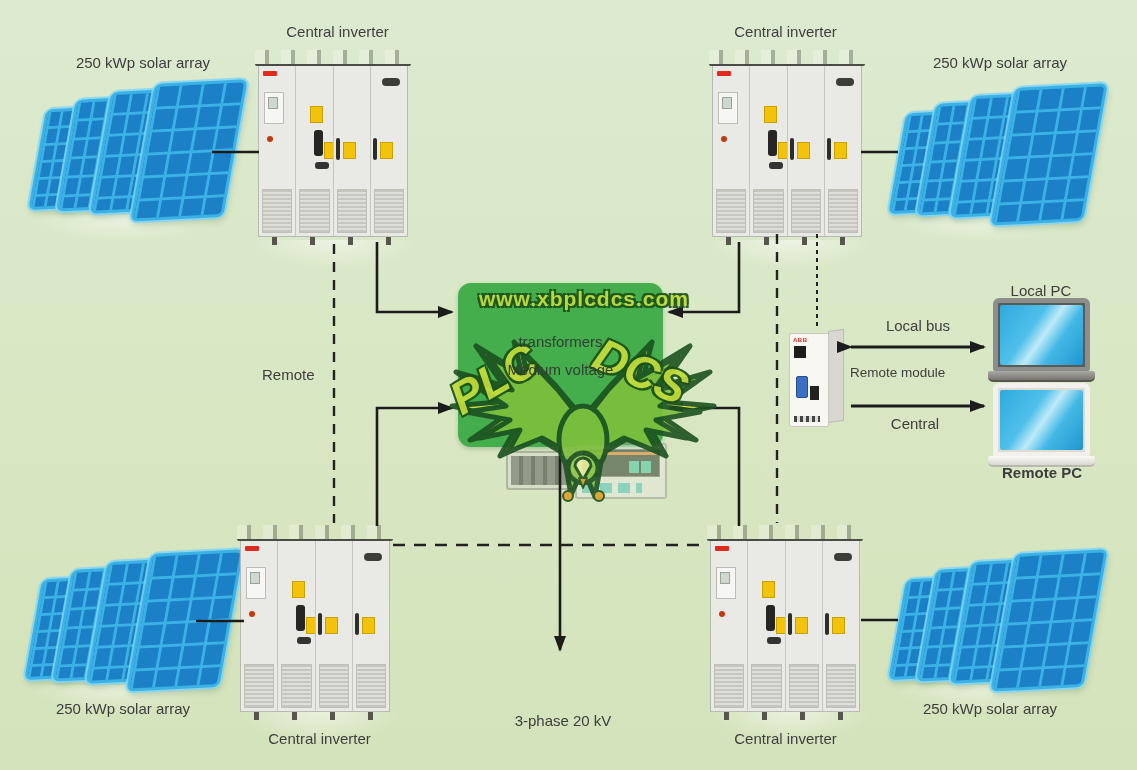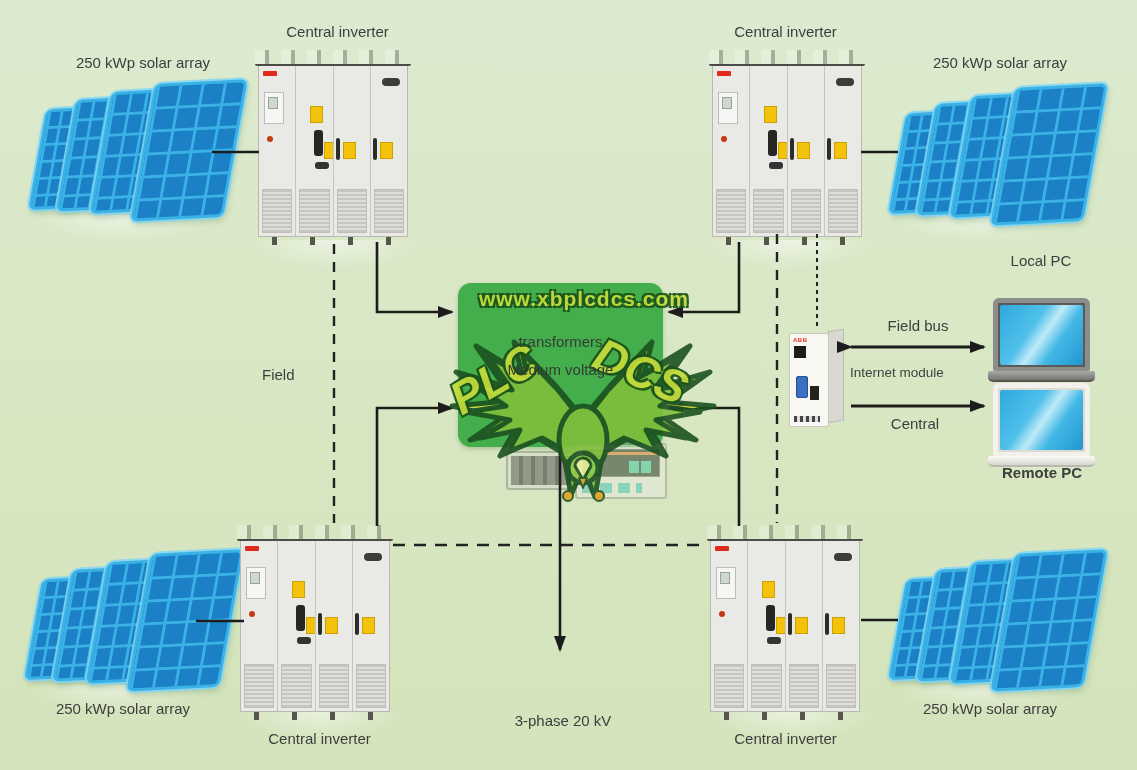--- a/index.html
+++ b/index.html
@@ -348,21 +348,21 @@
   <div class="lbl" style="left:48px;top:54px;width:190px;">250 kWp solar array</div>
   <div class="lbl" style="left:905px;top:54px;width:190px;">250 kWp solar array</div>
   <div class="lbl" style="left:28px;top:700px;width:190px;">250 kWp solar array</div>
   <div class="lbl" style="left:895px;top:700px;width:190px;">250 kWp solar array</div>
 
   <div class="lbl" style="left:270px;top:23px;width:135px;">Central inverter</div>
   <div class="lbl" style="left:718px;top:23px;width:135px;">Central inverter</div>
   <div class="lbl" style="left:252px;top:730px;width:135px;">Central inverter</div>
   <div class="lbl" style="left:718px;top:730px;width:135px;">Central inverter</div>
 
-  <div class="lbl left" style="left:262px;top:366px;width:70px;">Field</div>
-  <div class="lbl" style="left:868px;top:317px;width:100px;">Field bus</div>
-  <div class="lbl left" style="left:850px;top:365px;width:110px;font-size:13.5px;">Internet module</div>
+  <div class="lbl left" style="left:262px;top:366px;width:70px;">Remote</div>
+  <div class="lbl" style="left:868px;top:317px;width:100px;">Local bus</div>
+  <div class="lbl left" style="left:850px;top:365px;width:110px;font-size:13.5px;">Remote module</div>
   <div class="lbl" style="left:870px;top:415px;width:90px;">Central</div>
-  <div class="lbl" style="left:995px;top:252px;width:92px;">Local PC</div>
+  <div class="lbl" style="left:995px;top:282px;width:92px;">Local PC</div>
   <div class="lbl" style="left:992px;top:464px;width:100px;font-weight:bold;">Remote PC</div>
   <div class="lbl" style="left:498px;top:712px;width:130px;">3-phase 20 kV</div>
 
 </div>
 
 </body></html>

